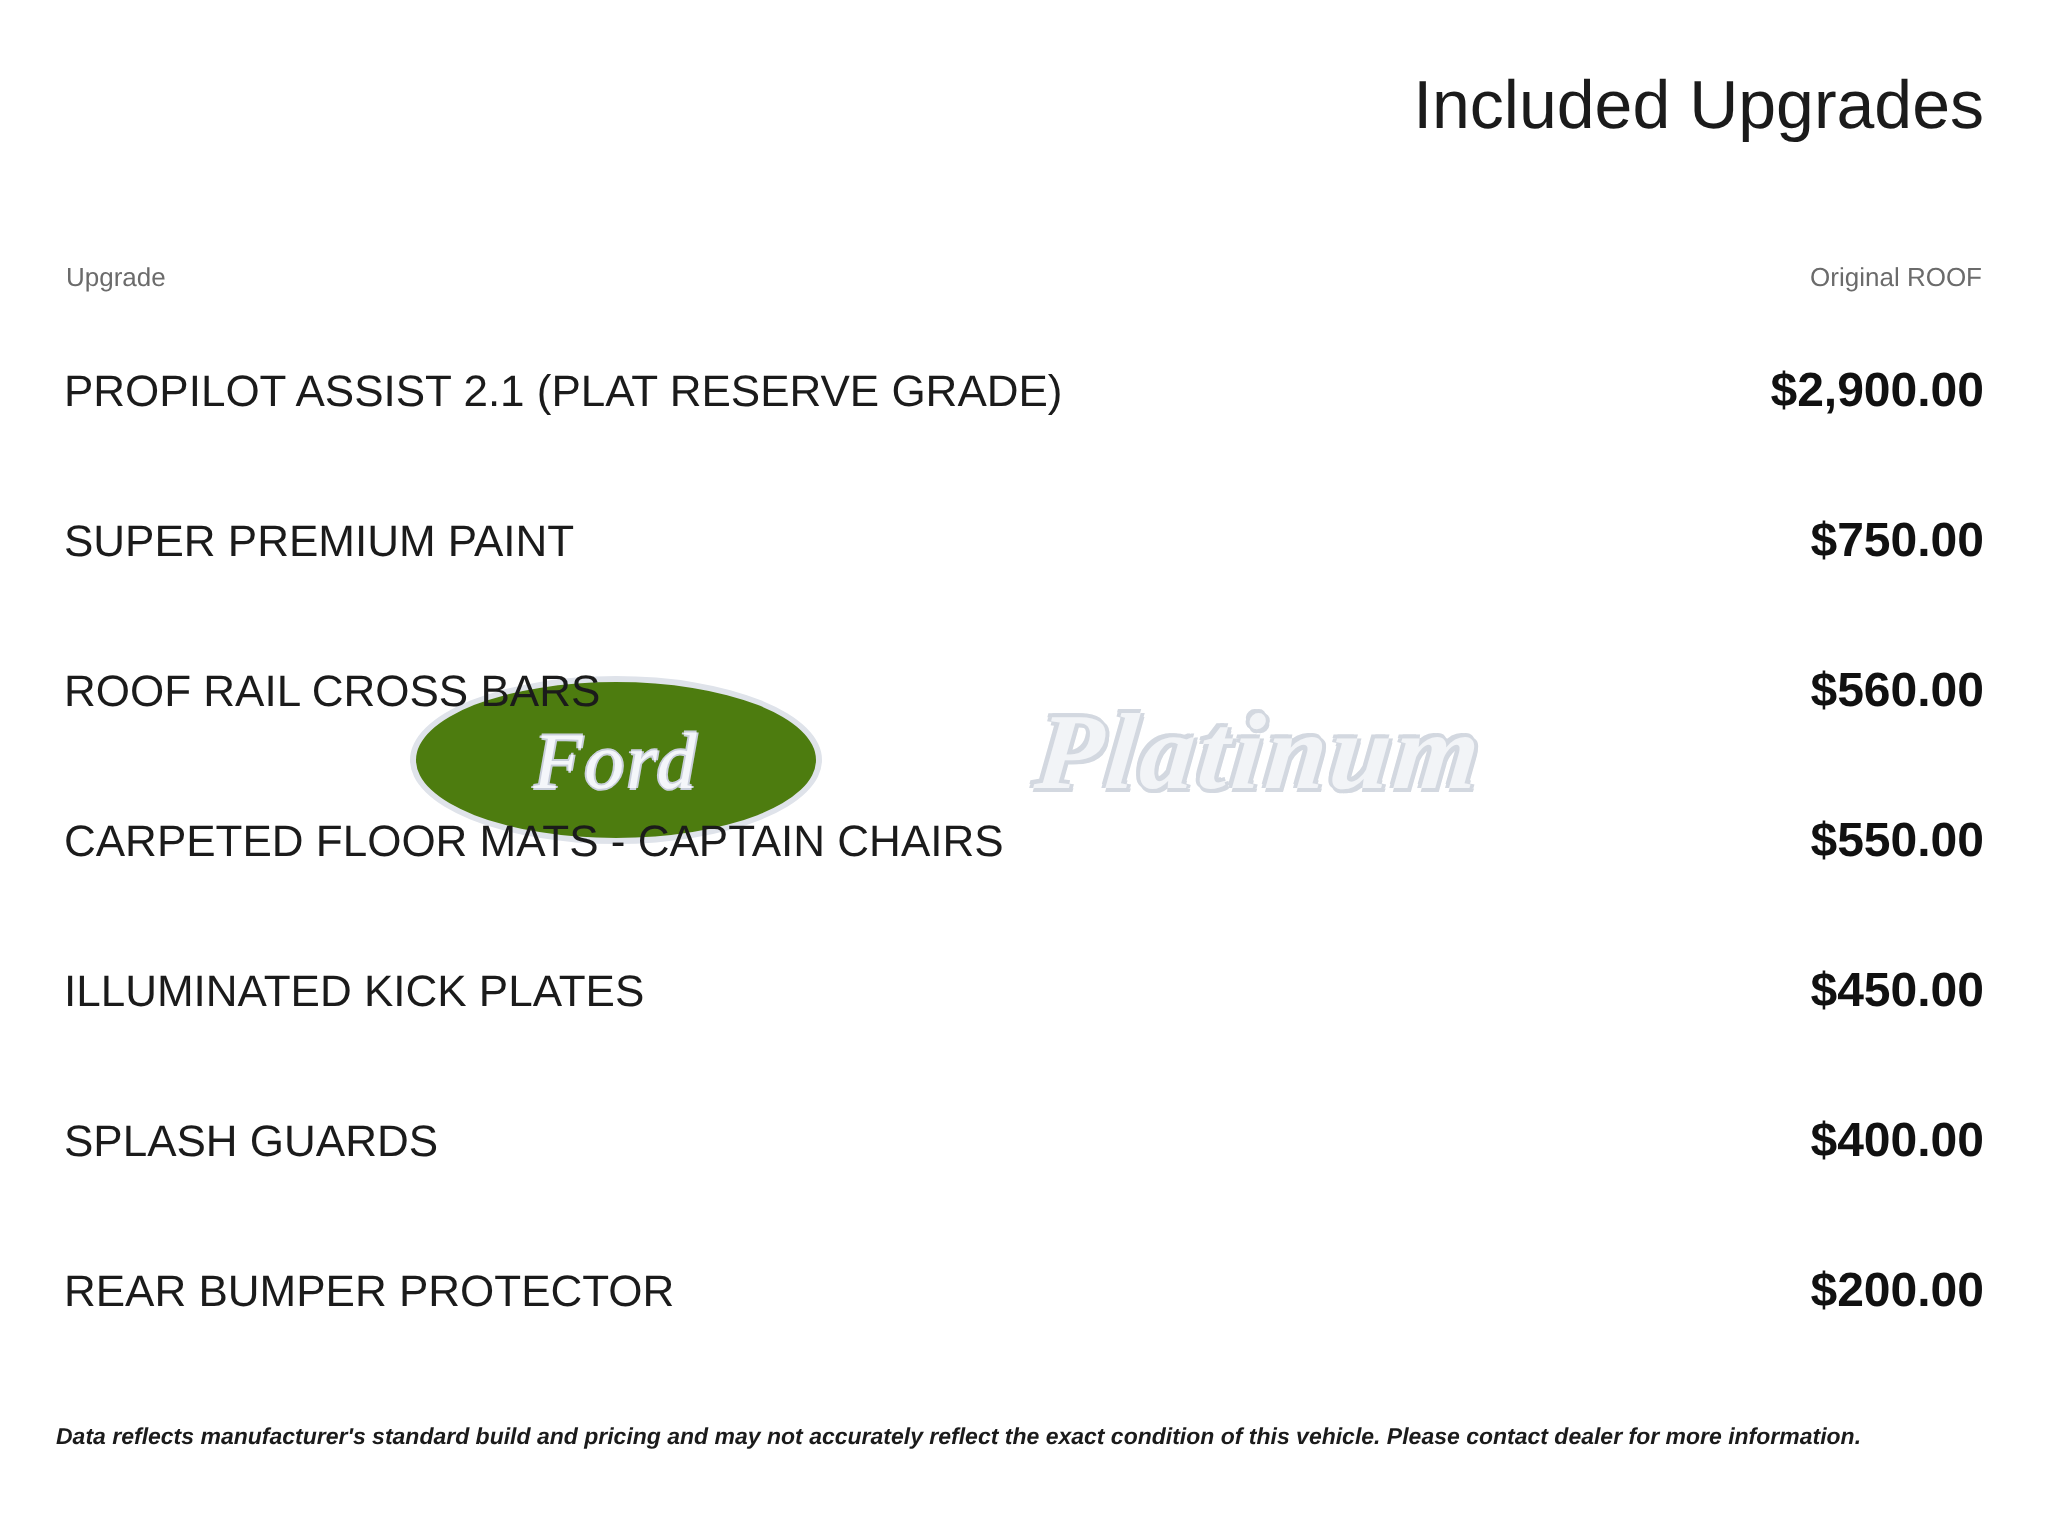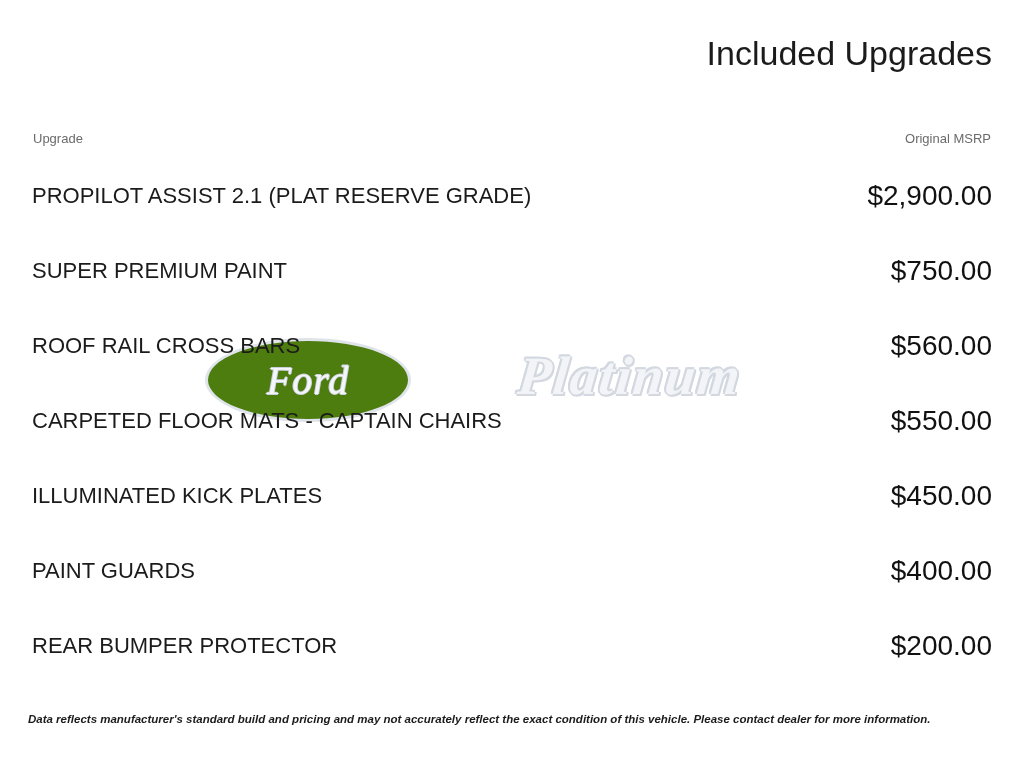--- a/index.html
+++ b/index.html
@@ -122,22 +122,22 @@
   }
   td.cell-name {
     text-align: left;
     font-size: 22px;
     font-weight: 400;
     color: #1b1b1b;
     white-space: nowrap;
   }
   td.cell-price {
     text-align: right;
-    font-size: 28px;
-    font-weight: normal;
+    font-size: 24px;
+    font-weight: bold;
     color: #111111;
     white-space: nowrap;
   }
 
   .disclaimer {
     position: absolute;
     left: 16px;
     right: 16px;
     top: 712px;
     font-size: 11.5px;
@@ -163,21 +163,21 @@
   </div>
 
   <div class="content">
 
     <div class="title">Included Upgrades</div>
 
     <table class="upgrades">
       <thead>
         <tr>
           <th class="col-upgrade">Upgrade</th>
-          <th class="col-msrp">Original MSRP</th>
+          <th class="col-msrp">Original ROOF</th>
         </tr>
       </thead>
       <tbody>
         <tr class="row-item">
           <td class="cell-name">PROPILOT ASSIST 2.1 (PLAT RESERVE GRADE)</td>
           <td class="cell-price">$2,900.00</td>
         </tr>
         <tr class="row-item">
           <td class="cell-name">SUPER PREMIUM PAINT</td>
           <td class="cell-price">$750.00</td>
@@ -188,21 +188,21 @@
         </tr>
         <tr class="row-item">
           <td class="cell-name">CARPETED FLOOR MATS - CAPTAIN CHAIRS</td>
           <td class="cell-price">$550.00</td>
         </tr>
         <tr class="row-item">
           <td class="cell-name">ILLUMINATED KICK PLATES</td>
           <td class="cell-price">$450.00</td>
         </tr>
         <tr class="row-item">
-          <td class="cell-name">PAINT GUARDS</td>
+          <td class="cell-name">SPLASH GUARDS</td>
           <td class="cell-price">$400.00</td>
         </tr>
         <tr class="row-item">
           <td class="cell-name">REAR BUMPER PROTECTOR</td>
           <td class="cell-price">$200.00</td>
         </tr>
       </tbody>
     </table>
 
   </div>

